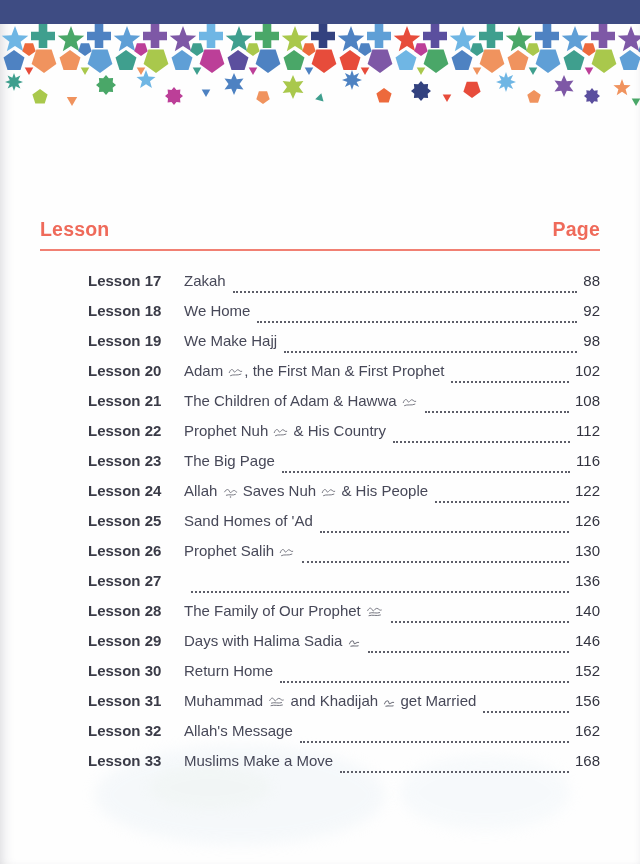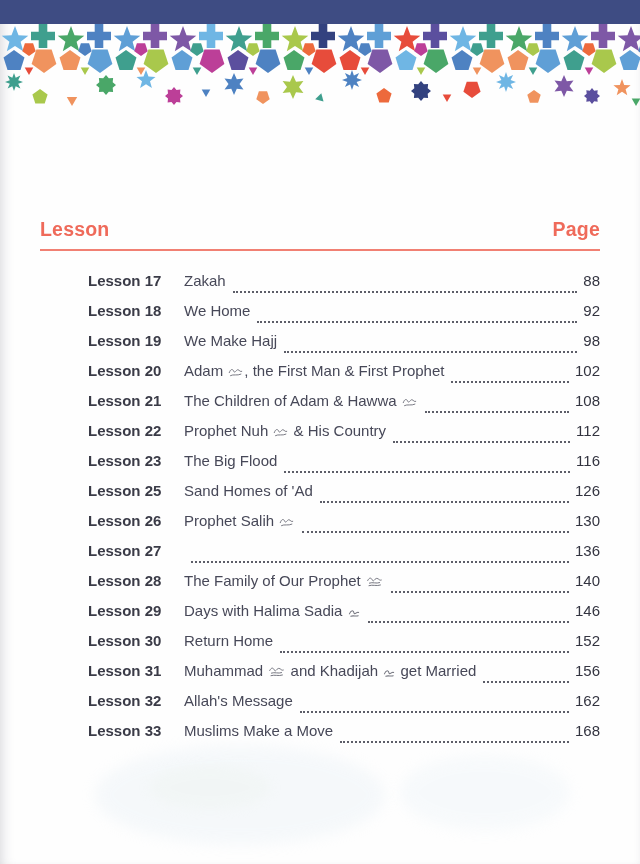--- a/index.html
+++ b/index.html
@@ -193,23 +193,36 @@
           <span class="lbl">Lesson 22</span>
           <span class="title">Prophet Nuh <svg class="hon" width="15" viewBox="0 0 18 14">
               <path d="M1.5 8 C3 3.5 5.5 3 7 6.5 C8.3 9.5 10 4 12 4.5 C14 5 14.5 7.5 16.5 6.5"></path>
               <path d="M3 11.5 C6.5 9.5 11 12 15.5 9.8"></path>
             </svg> &amp; His Country</span>
           <span class="leader"></span>
           <span class="pg">112</span>
         </div>
         <div class="row">
           <span class="lbl">Lesson 23</span>
-          <span class="title">The Big Flood</span>
+          <span class="title">The Big Page</span>
           <span class="leader"></span>
           <span class="pg">116</span>
+        </div>
+        <div class="row">
+          <span class="lbl">Lesson 24</span>
+          <span class="title">Allah <svg class="hon" width="15" viewBox="0 0 18 15">
+              <path d="M2 7 C4.5 2.5 7 4 8 7 C9 10 11.5 4.5 14 5.5 C16 6.3 15.5 8 16.5 7.5"></path>
+              <path d="M4 11 C8 9.5 12 12 15 10"></path>
+              <circle cx="9" cy="13.2" r="0.9"></circle>
+            </svg> Saves Nuh <svg class="hon" width="15" viewBox="0 0 18 14">
+              <path d="M1.5 8 C3 3.5 5.5 3 7 6.5 C8.3 9.5 10 4 12 4.5 C14 5 14.5 7.5 16.5 6.5"></path>
+              <path d="M3 11.5 C6.5 9.5 11 12 15.5 9.8"></path>
+            </svg> &amp; His People</span>
+          <span class="leader"></span>
+          <span class="pg">122</span>
         </div>
         <div class="row">
           <span class="lbl">Lesson 25</span>
           <span class="title">Sand Homes of 'Ad</span>
           <span class="leader"></span>
           <span class="pg">126</span>
         </div>
         <div class="row">
           <span class="lbl">Lesson 26</span>
           <span class="title">Prophet Salih <svg class="hon" width="15" viewBox="0 0 18 14">

